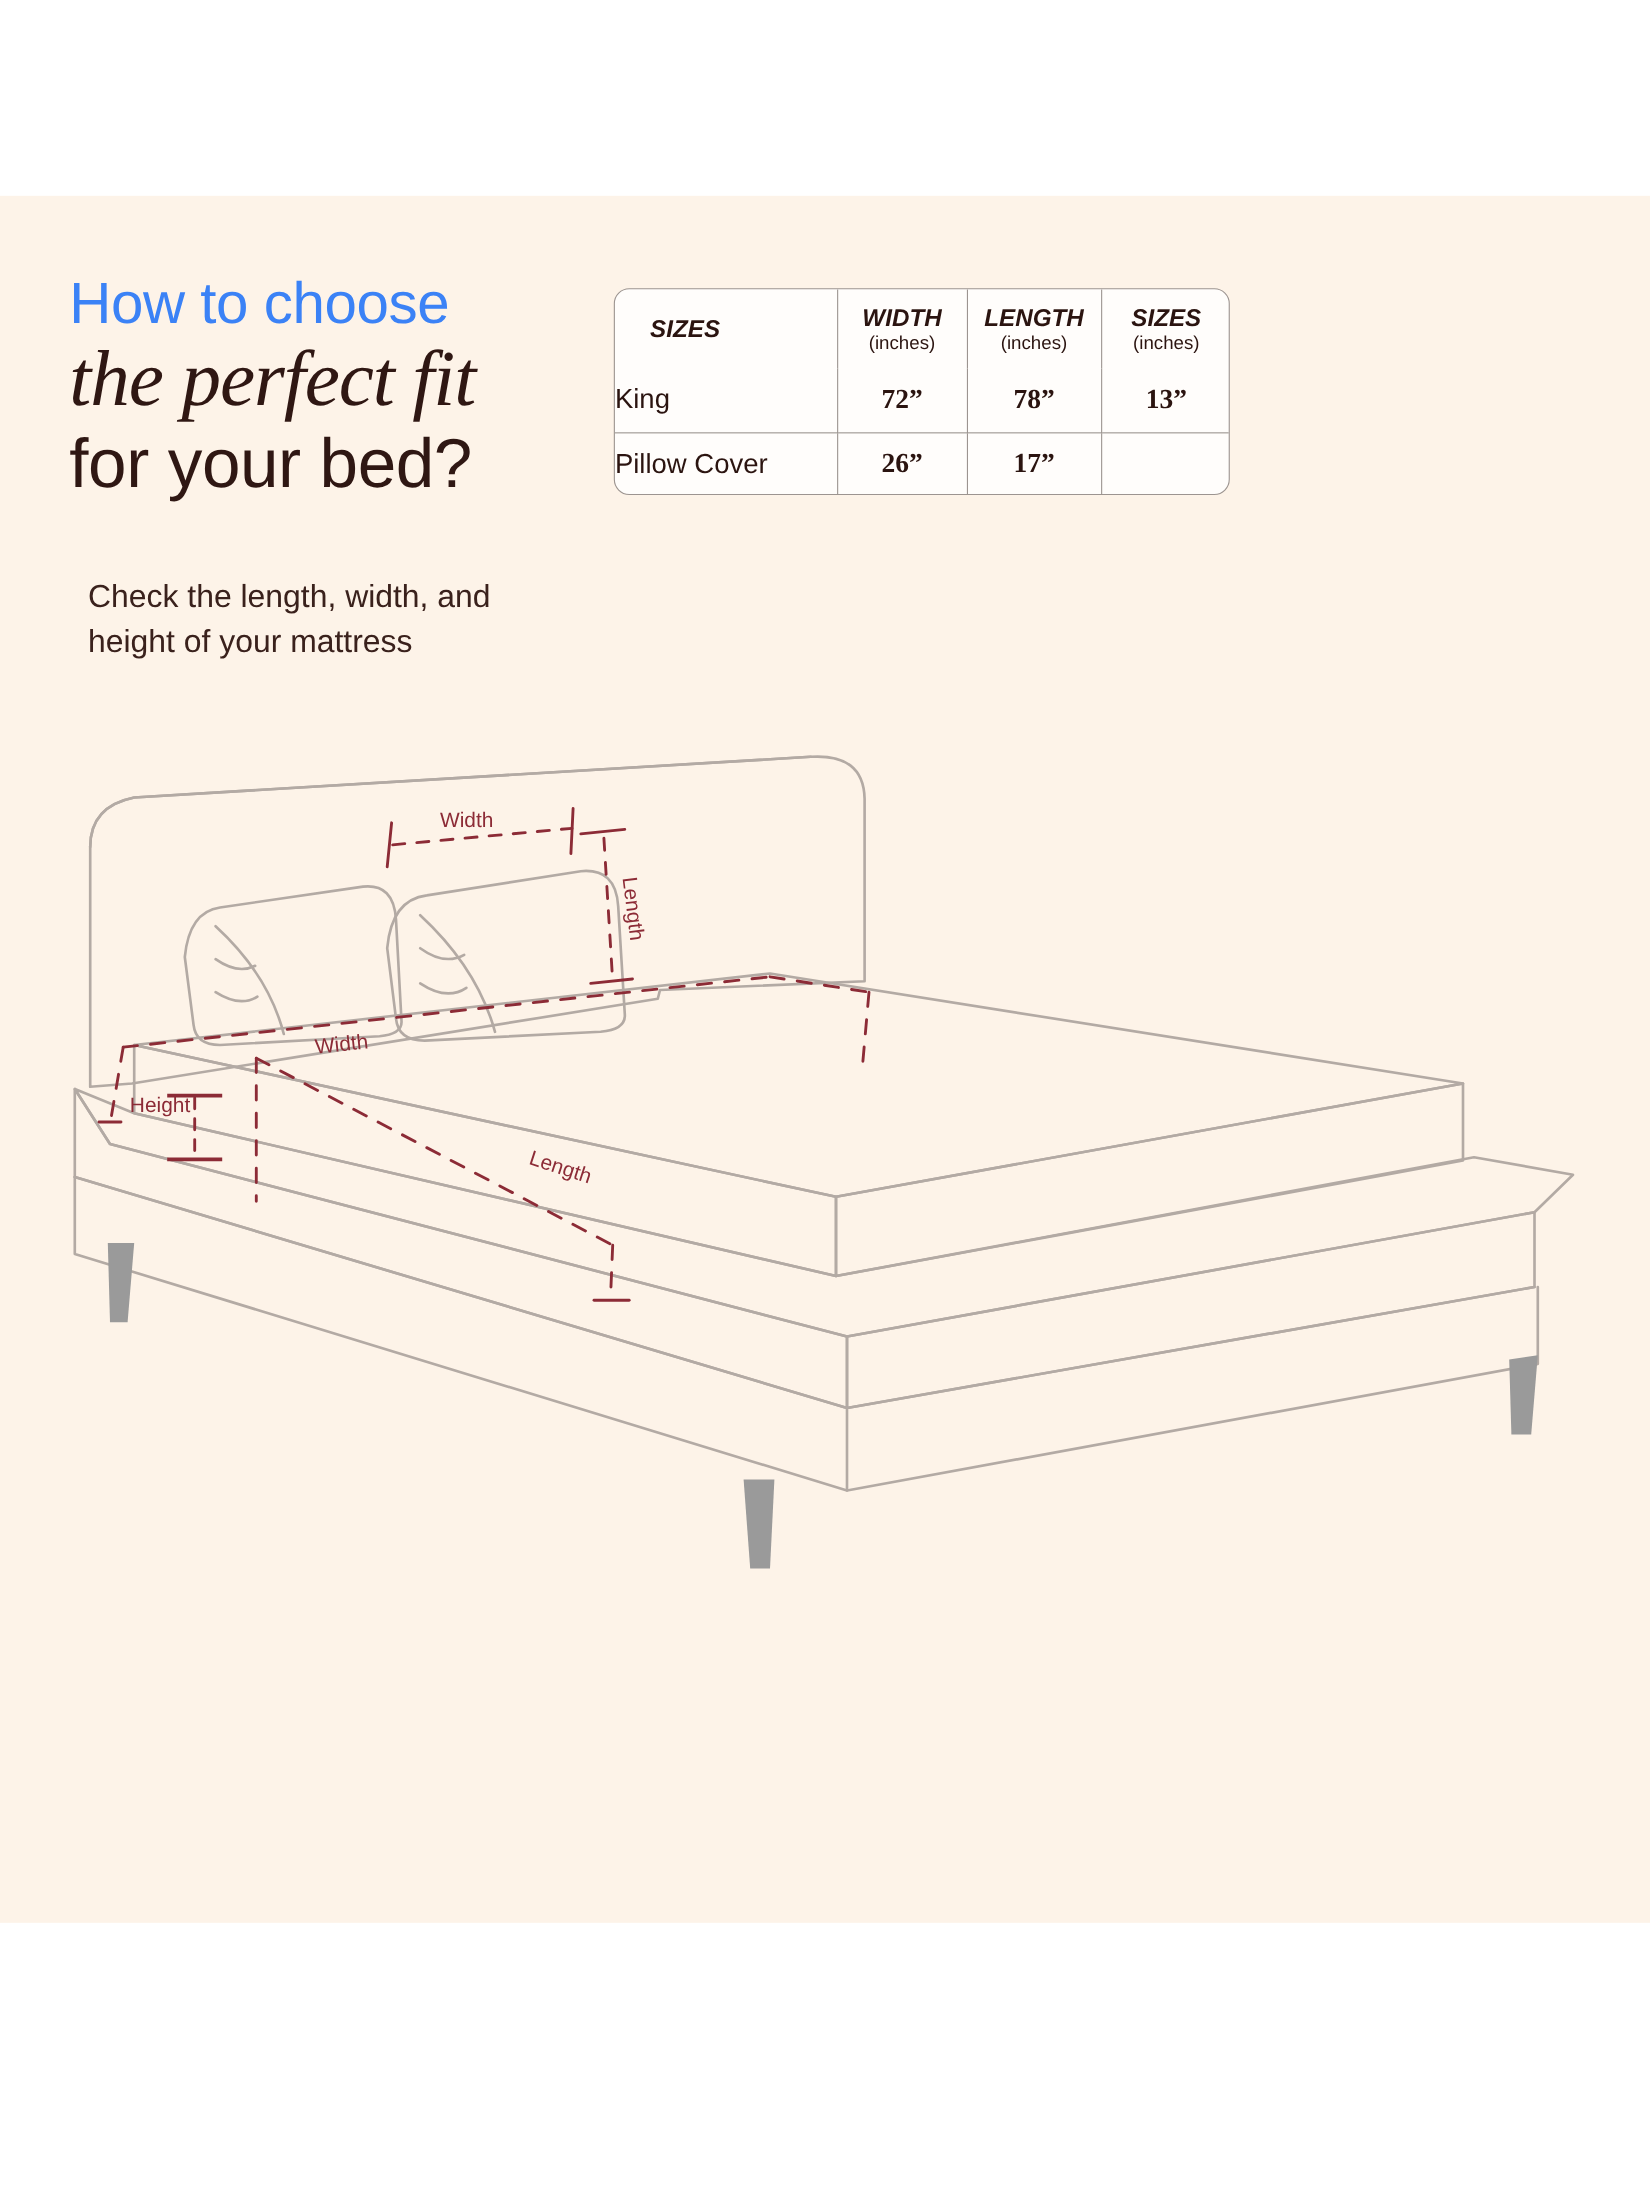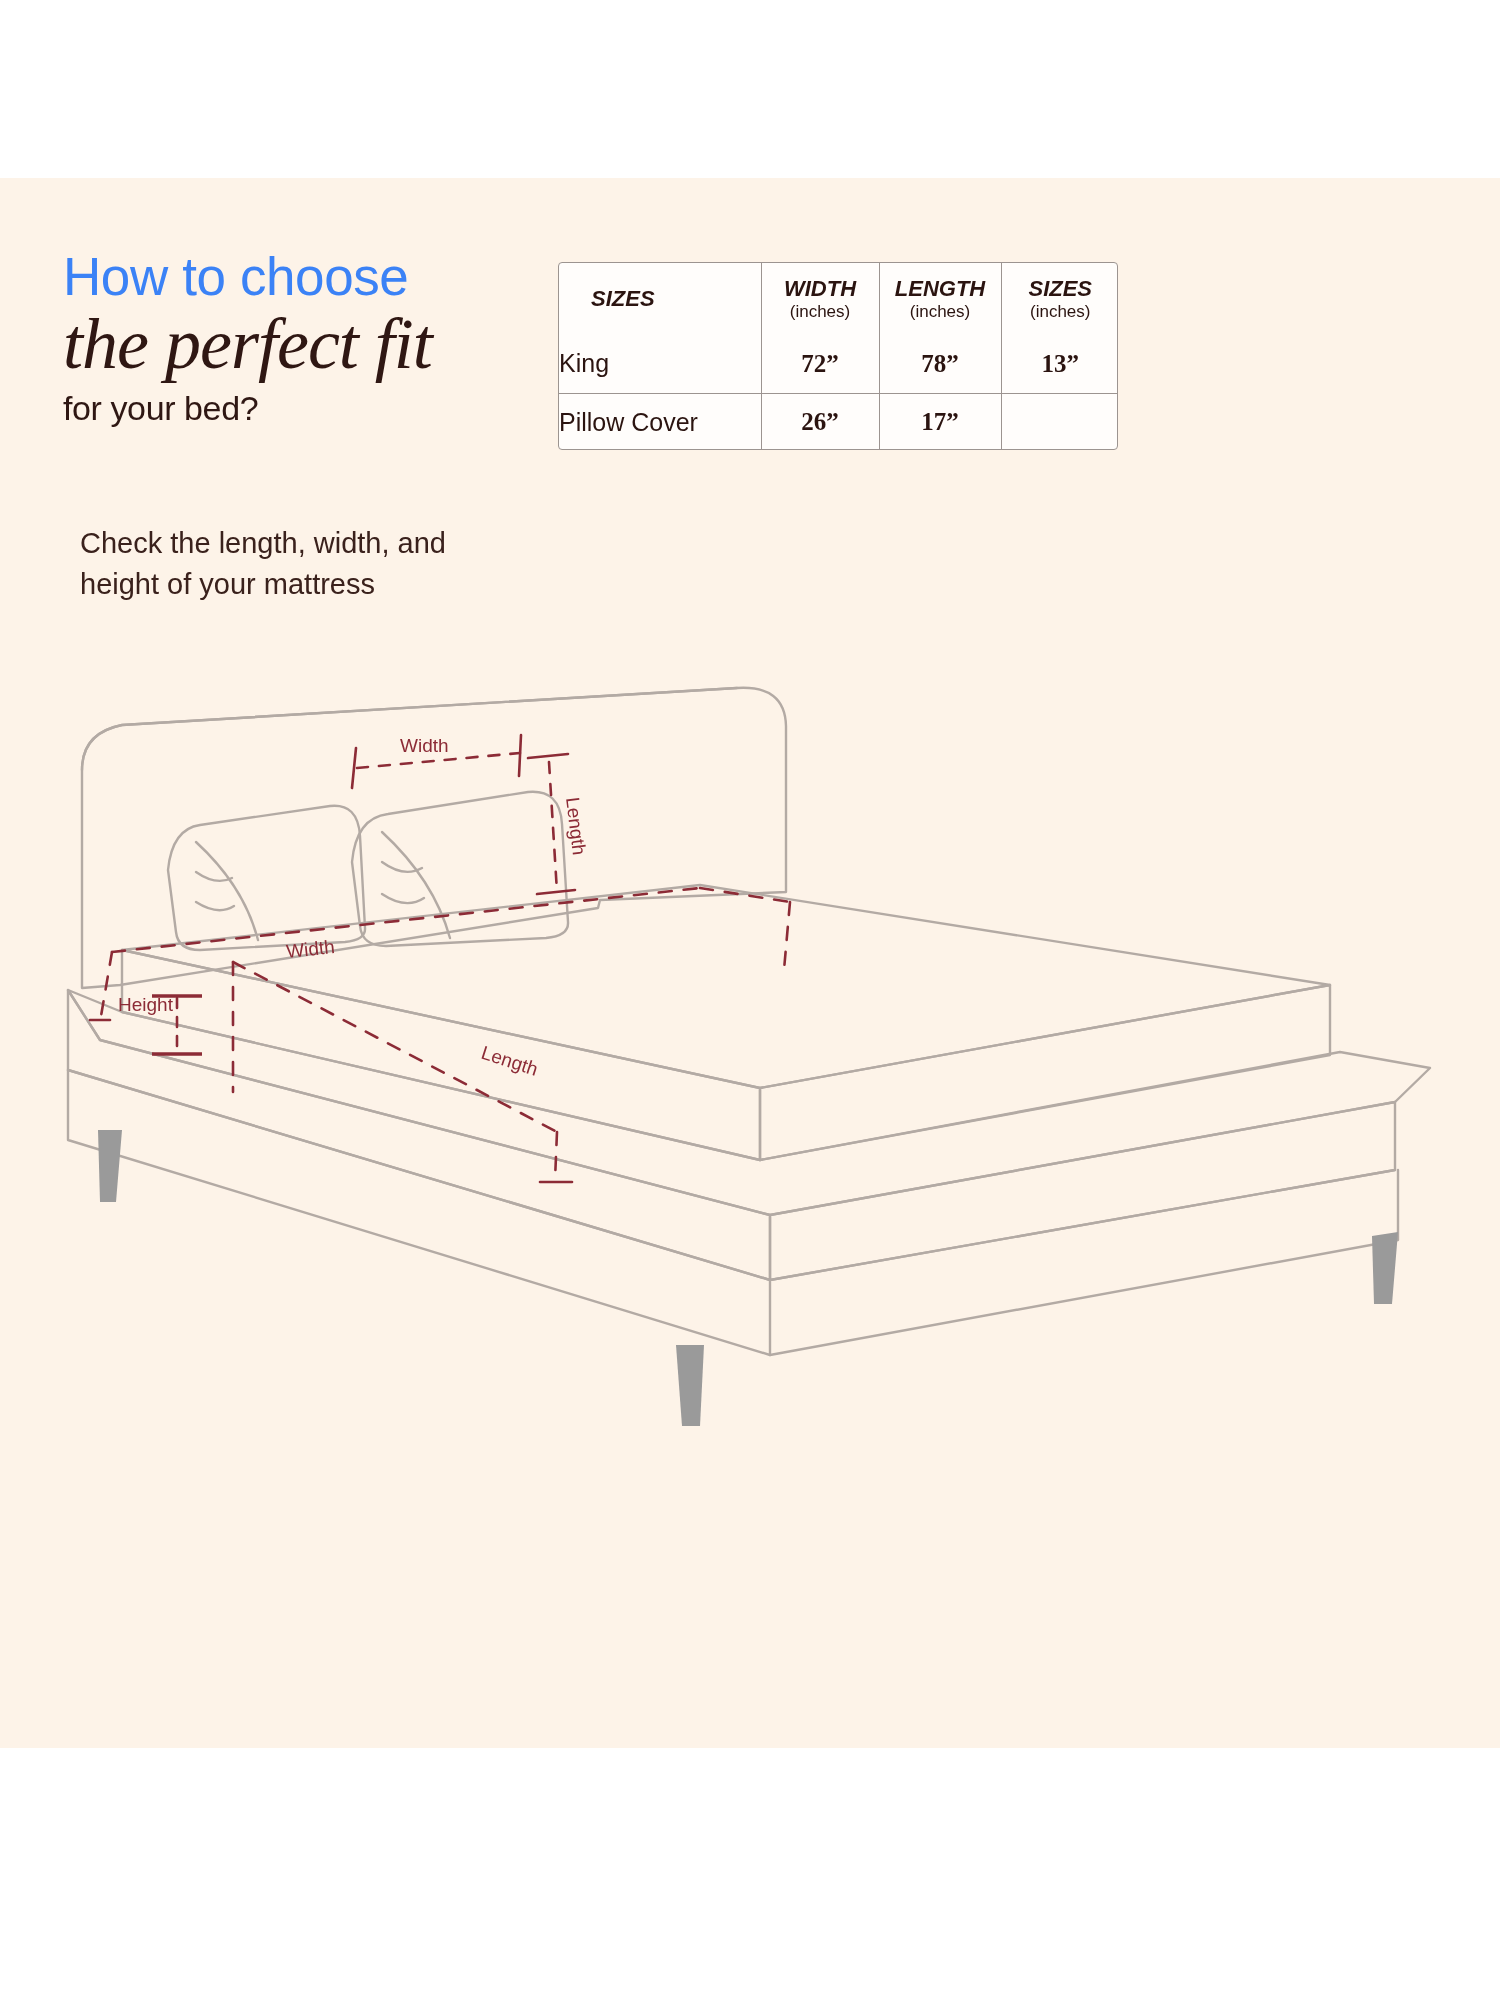--- a/index.html
+++ b/index.html
@@ -30,39 +30,39 @@
   .hl-l2{
     font-family:"Liberation Serif", serif;
     font-style:italic;
     font-size:72px;line-height:1.05;font-weight:400;
     letter-spacing:-1px;
     color:#2f1713;
     margin-top:4px;
   }
   .hl-l3{
     font-family:"Liberation Sans", sans-serif;
-    font-size:34px;line-height:1.0;font-weight:400;
+    font-size:63px;line-height:1.0;font-weight:400;
     letter-spacing:-0.4px;
     color:#2f1713;
     margin-top:8px;
   }
   .subtext{
     position:absolute;left:64px;top:523px;width:480px;
     font-family:"Liberation Sans", sans-serif;
     font-size:29px;line-height:1.4;font-weight:400;
     color:#3a211c;
   }
   .subtext span{display:block;margin-left:16px;}
 
   
   .size-table{
     position:absolute;left:558px;top:262px;width:560px;height:188px;
     background:#fffdfb;
     border:1px solid #9c9490;
-    border-radius:4px;
+    border-radius:14px;
     box-sizing:border-box;
     overflow:hidden;
   }
   .size-table table{
     width:100%;height:100%;border-collapse:collapse;
     table-layout:fixed;
   }
   .size-table col.c0{width:202px;}
   .size-table col.c1{width:118px;}
   .size-table col.c2{width:122px;}

